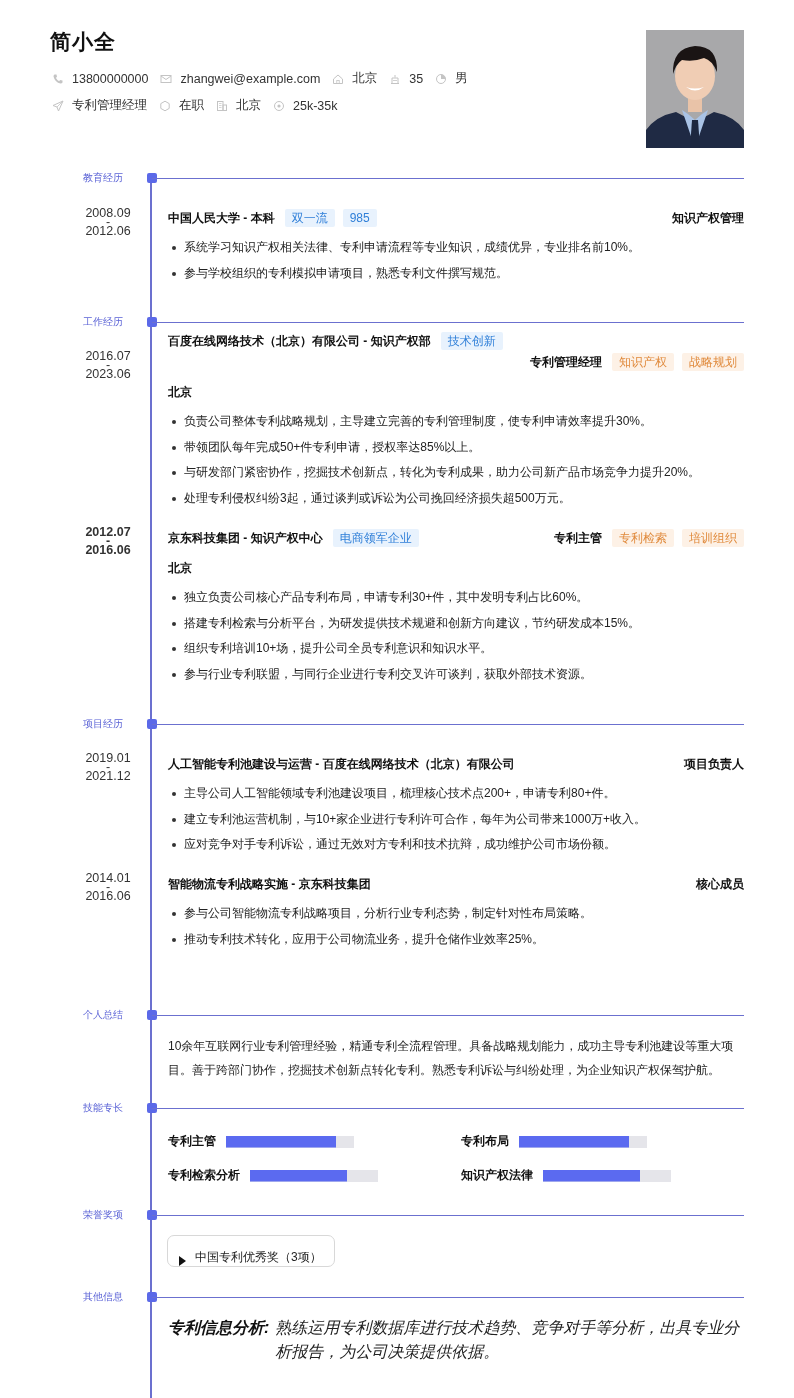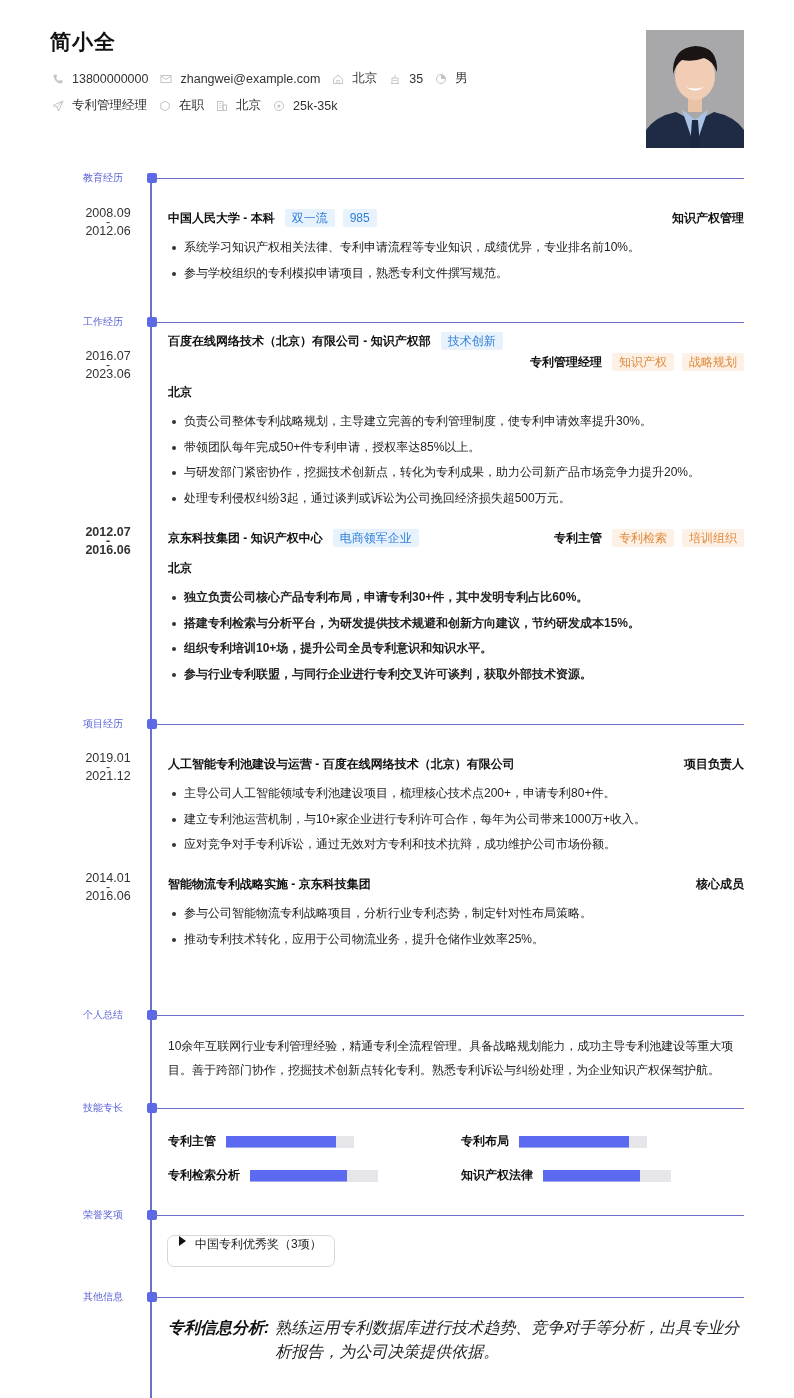--- a/index.html
+++ b/index.html
@@ -41,21 +41,21 @@
   .bullets li { position: relative; padding-left: 16px; font-size: 12px; color: #222; line-height: 25.5px; white-space: nowrap; }
   .bullets li::before { content: ""; position: absolute; left: 4px; top: 11px; width: 4px; height: 4px; background: #333; border-radius: 50%; }
 
   .summary { position: absolute; left: 168px; top: 1034px; width: 580px; font-size: 12px; line-height: 24px; color: #222; }
 
   .skill { position: absolute; display: flex; align-items: center; font-size: 12px; font-weight: bold; color: #111; }
   .bar { position: relative; height: 12px; background: #e5e5ea; margin-left: 10px; }
   .bar .fill { position: absolute; left: 0; top: 0; height: 12px; background: #5b6af0; clip-path: polygon(0 0, 100% 0, calc(100% - 0px) 100%, 0 100%); }
   .bar .fill::after { content: ""; position: absolute; right: -5px; top: 0; width: 0; height: 0; border-top: 12px solid #5b6af0; border-right: 5px solid transparent; }
 
-  .honor-btn { position: absolute; left: 167px; top: 1235px; width: 168px; height: 32px; border: 1px solid #d8d8d8; border-radius: 7px; background: #fff; display: flex; align-items: flex-start; padding-left: 11px; font-size: 12px; color: #222; cursor: pointer; }
+  .honor-btn { position: absolute; left: 167px; top: 1235px; width: 168px; height: 32px; border: 1px solid #d8d8d8; border-radius: 7px; background: #fff; display: flex; align-items: flex-end; padding-left: 11px; font-size: 12px; color: #222; cursor: pointer; }
   .honor-btn .tri { width: 0; height: 0; border-top: 5px solid transparent; border-bottom: 5px solid transparent; border-left: 7px solid #111; margin-right: 9px; }
 
   .other { position: absolute; left: 168px; top: 1316px; width: 580px; display: flex; font-size: 16px; line-height: 24px; font-style: italic; }
   .other .k { font-weight: bold; color: #111; white-space: nowrap; margin-right: 6px; }
   .other .v { color: #222; }
 </style>
 </head>
 <body>
 
 <div class="header">
@@ -222,21 +222,21 @@
 <div class="entry-title" style="top:529px;">
   <span>京东科技集团 - 知识产权中心</span>
   <span class="tag blue first">电商领军企业</span>
 </div>
 <div class="entry-right" style="top:529px;">
   <span class="role">专利主管</span>
   <span class="tag orange first">专利检索</span>
   <span class="tag orange">培训组织</span>
 </div>
 <div class="city" style="top:560px;">北京</div>
-<ul class="bullets" style="top:585px;font-weight:bold;">
+<ul class="bullets" style="top:585px;">
   <li>独立负责公司核心产品专利布局，申请专利30+件，其中发明专利占比60%。</li>
   <li>搭建专利检索与分析平台，为研发提供技术规避和创新方向建议，节约研发成本15%。</li>
   <li>组织专利培训10+场，提升公司全员专利意识和知识水平。</li>
   <li>参与行业专利联盟，与同行企业进行专利交叉许可谈判，获取外部技术资源。</li>
 </ul>
 
 <div class="section-head" style="top:724px;">
   <span class="label">项目经历</span>
   <span class="dot"></span>
   <span class="line"></span>

